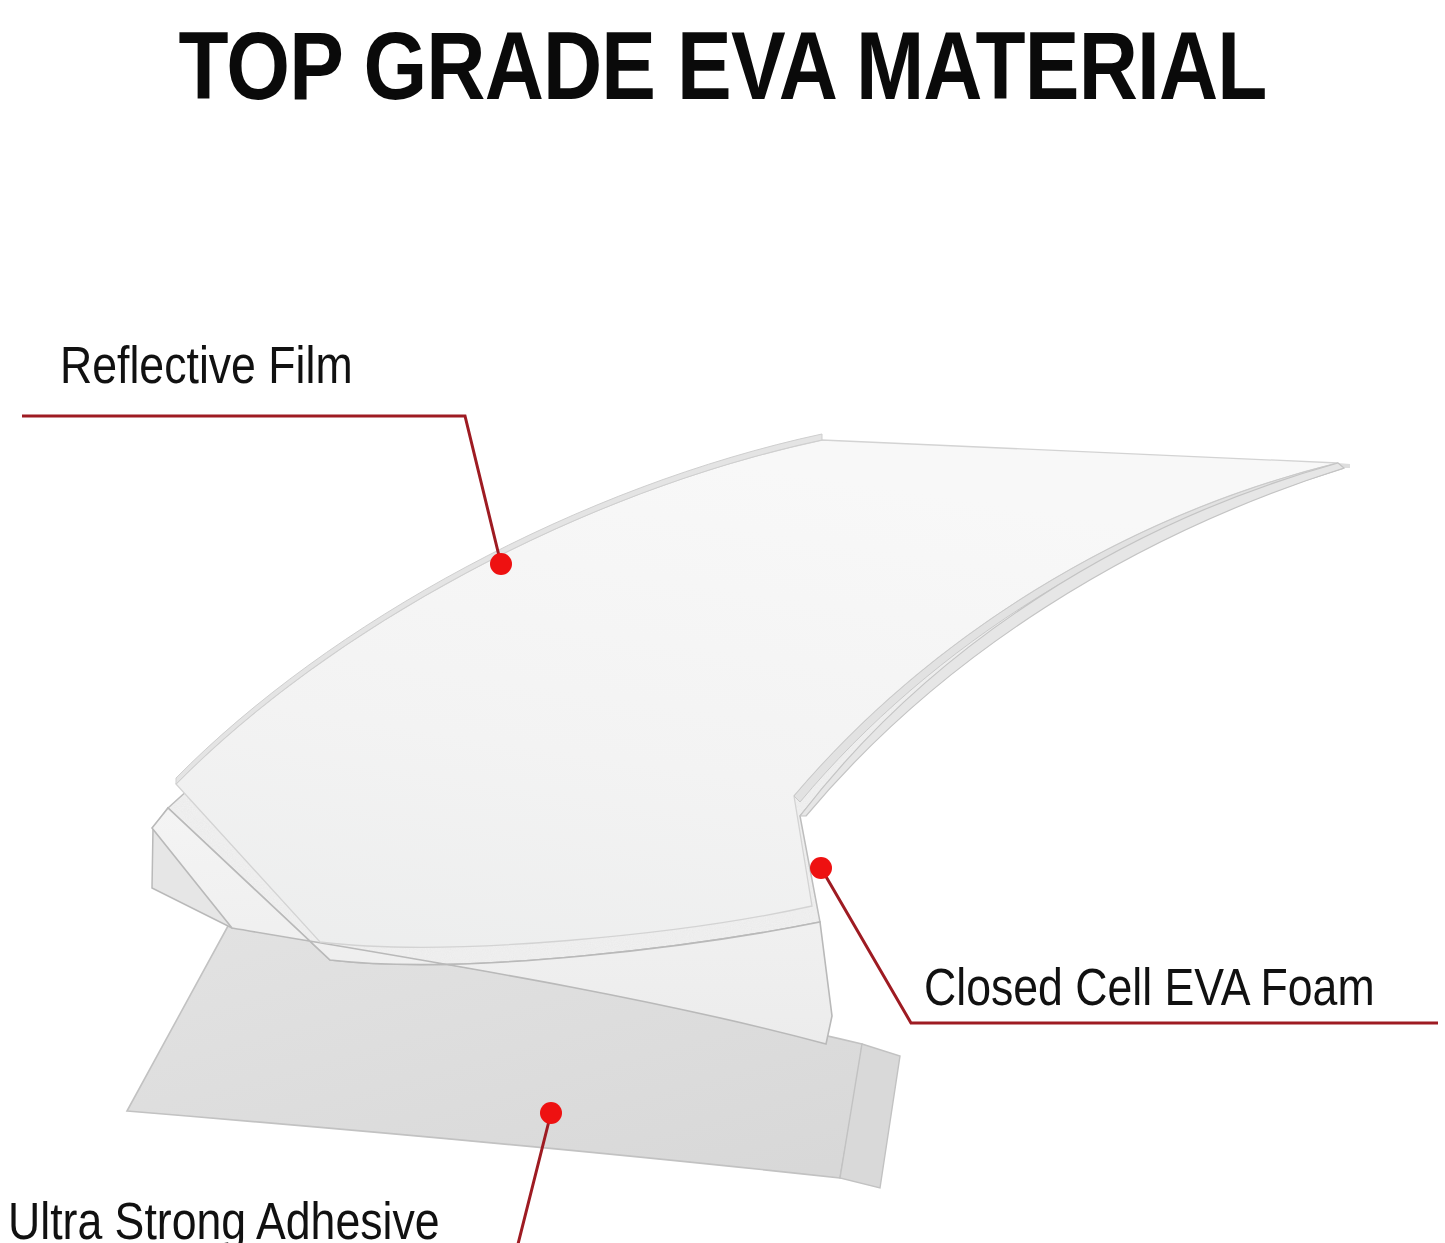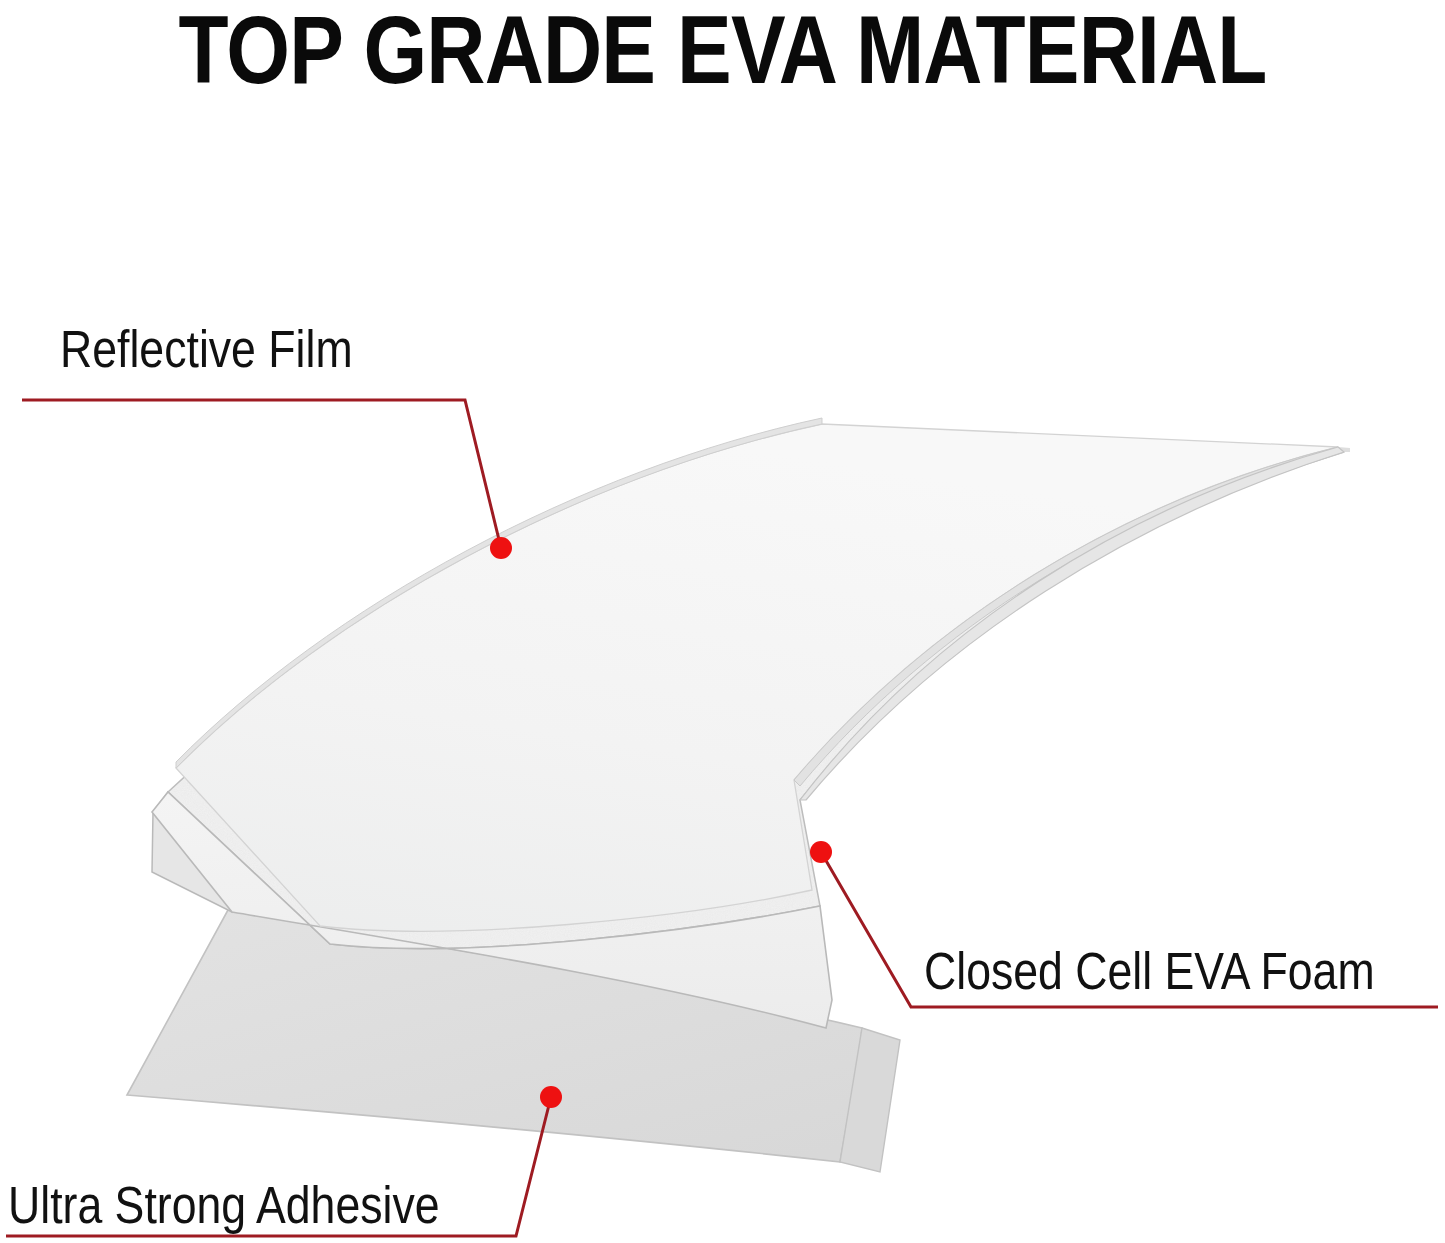--- a/index.html
+++ b/index.html
@@ -2,21 +2,21 @@
 <html><head>
 <meta charset="utf-8">
 <title>Top Grade EVA Material</title>
 <style>
   html,body{margin:0;padding:0;background:#ffffff;}
   body{
     width:1445px;height:1243px;position:relative;overflow:hidden;
     font-family:"Liberation Sans","DejaVu Sans",sans-serif;
     -webkit-font-smoothing:antialiased;
   }
-  #stage{position:absolute;left:0;top:0;width:1445px;height:1206px;background:#fff;}
+  #stage{position:absolute;left:0;top:16px;width:1445px;height:1206px;background:#fff;}
 
   
   .title{
     position:absolute;left:0;top:0;width:1445px;
     text-align:center;
     font-family:"Liberation Sans","DejaVu Sans",sans-serif;
     font-weight:700;
     font-size:97px;
     line-height:100px;
     letter-spacing:-1px;

